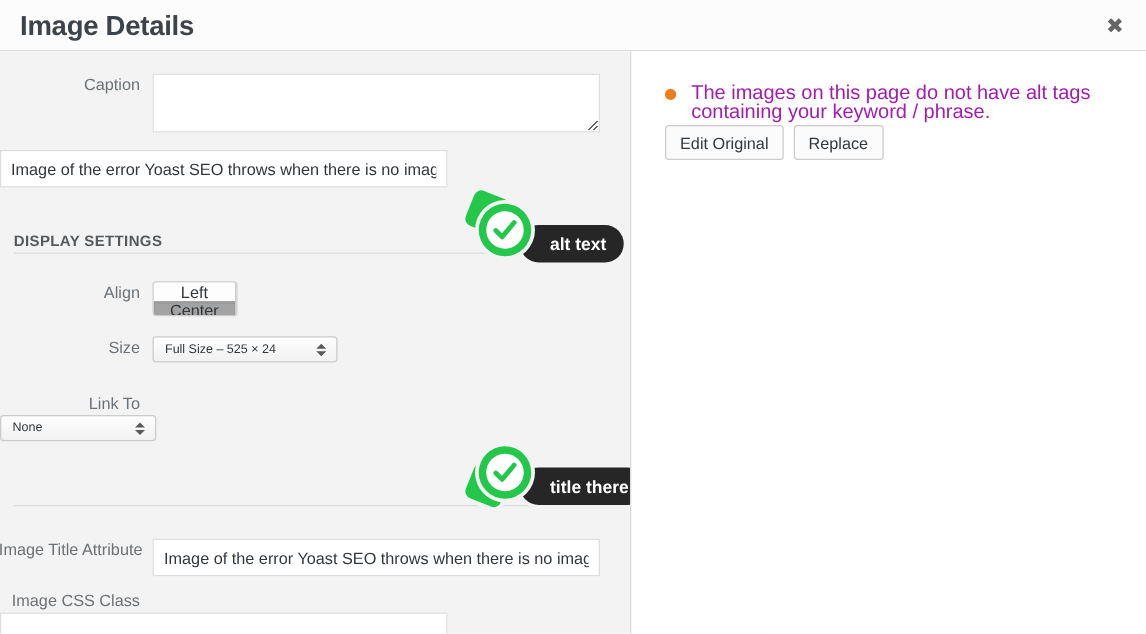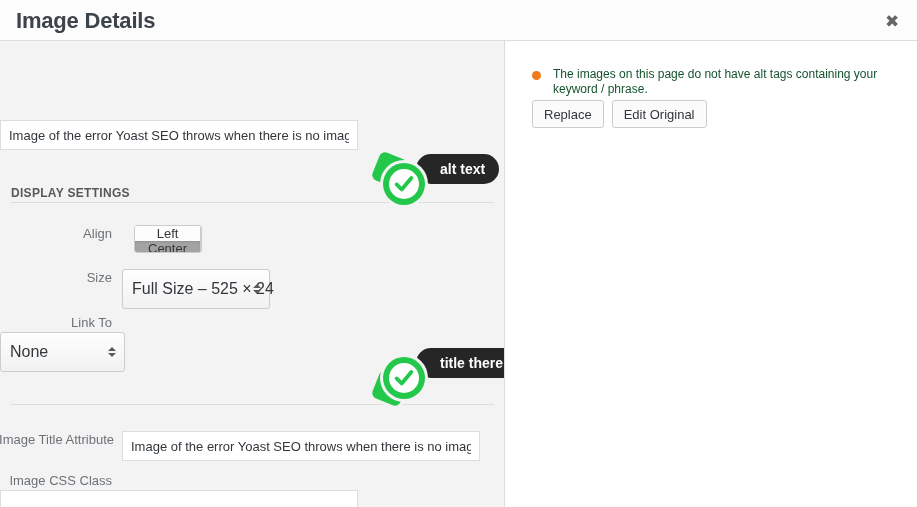--- a/index.html
+++ b/index.html
@@ -183,28 +183,28 @@
   }
   .btn-group .gb:last-child { border-right: none; }
   .btn-group .gb.active {
     background: #a3a3a3;
     box-shadow: inset 0 1px 2px rgba(0,0,0,.12);
   }
 
   
   .sel {
     position: relative;
-    height: 40px;
+    height: 21px;
     border: 1px solid #ccc;
     border-radius: 3px;
     background: linear-gradient(#fefefe, #f1f1f1);
     display: flex;
     align-items: center;
     padding: 0 26px 0 9px;
-    font-size: 16px;
+    font-size: 10px;
     color: #32373c;
     cursor: pointer;
     white-space: nowrap;
   }
   .sel .arrows {
     position: absolute;
     right: 8px;
     top: 50%;
     transform: translateY(-50%);
     width: 8px; height: 16px;
@@ -234,22 +234,22 @@
   }
   .notice .dot {
     width: 9px; height: 9px;
     border-radius: 50%;
     background: #ee7c1a;
     margin-top: 4px;
     flex: 0 0 auto;
   }
   .notice .ntxt {
     margin-left: 12px;
-    font-size: 12px;
-    color: #14532d;
+    font-size: 16px;
+    color: #a21caf;
     line-height: 15px;
   }
   .pane-btns {
     position: absolute;
     left: 26px;
     top: 59px;
     display: flex;
     gap: 8px;
   }
   .wp-btn {
@@ -266,21 +266,21 @@
     white-space: nowrap;
     font-family: "Liberation Sans", sans-serif;
   }
 
   
   .callout {
     position: absolute;
     z-index: 40;
     height: 56px;
     display: flex;
-    align-items: flex-start;
+    align-items: flex-end;
   }
   .pin {
     position: relative;
     width: 56px;
     height: 56px;
     flex: 0 0 auto;
     z-index: 2;
   }
   .pin .tail {
     position: absolute;
@@ -337,30 +337,34 @@
 
   <div class="modal-header">
     <div class="modal-title">Image Details</div>
     <button class="close-btn">✖</button>
   </div>
 
   <div class="modal-body">
 
     <div class="left-pane">
 
+      <div class="setting" style="left:0; top:18px;">
+        <div class="label">Caption</div>
+        <textarea class="txt-area" placeholder="" style=""></textarea>
+      </div>
 
       <div class="setting" style="left:0; top:79px;">
         <input class="txt-input" type="text" value="Image of the error Yoast SEO throws when there is no image " style="">
       </div>
 
       <div class="hr" style="top:161px;"></div>
 
       <div class="section-title" style="left:11px; top:145px;">DISPLAY SETTINGS</div>
 
-      <div class="setting" style="left:0; top:184px;gap:12px;">
+      <div class="setting" style="left:0; top:184px;">
         <div class="label">Align</div>
         <div class="btn-group">
           <div class="gb">Left</div>
           <div class="gb active">Center</div>
           <div class="gb">Right</div>
           <div class="gb">None</div>
         </div>
       </div>
 
       <div class="setting" style="left:0; top:228px;">
@@ -427,20 +431,20 @@
     </div>
 
     <div class="right-pane">
 
       <div class="notice">
         <span class="dot"></span>
         <span class="ntxt">The images on this page do not have alt tags containing your keyword / phrase.</span>
       </div>
 
       <div class="pane-btns">
+        <button class="wp-btn">Edit Original</button>
         <button class="wp-btn">Replace</button>
-        <button class="wp-btn">Edit Original</button>
       </div>
 
     </div>
 
   </div>
 </div>
 
 </body></html>

